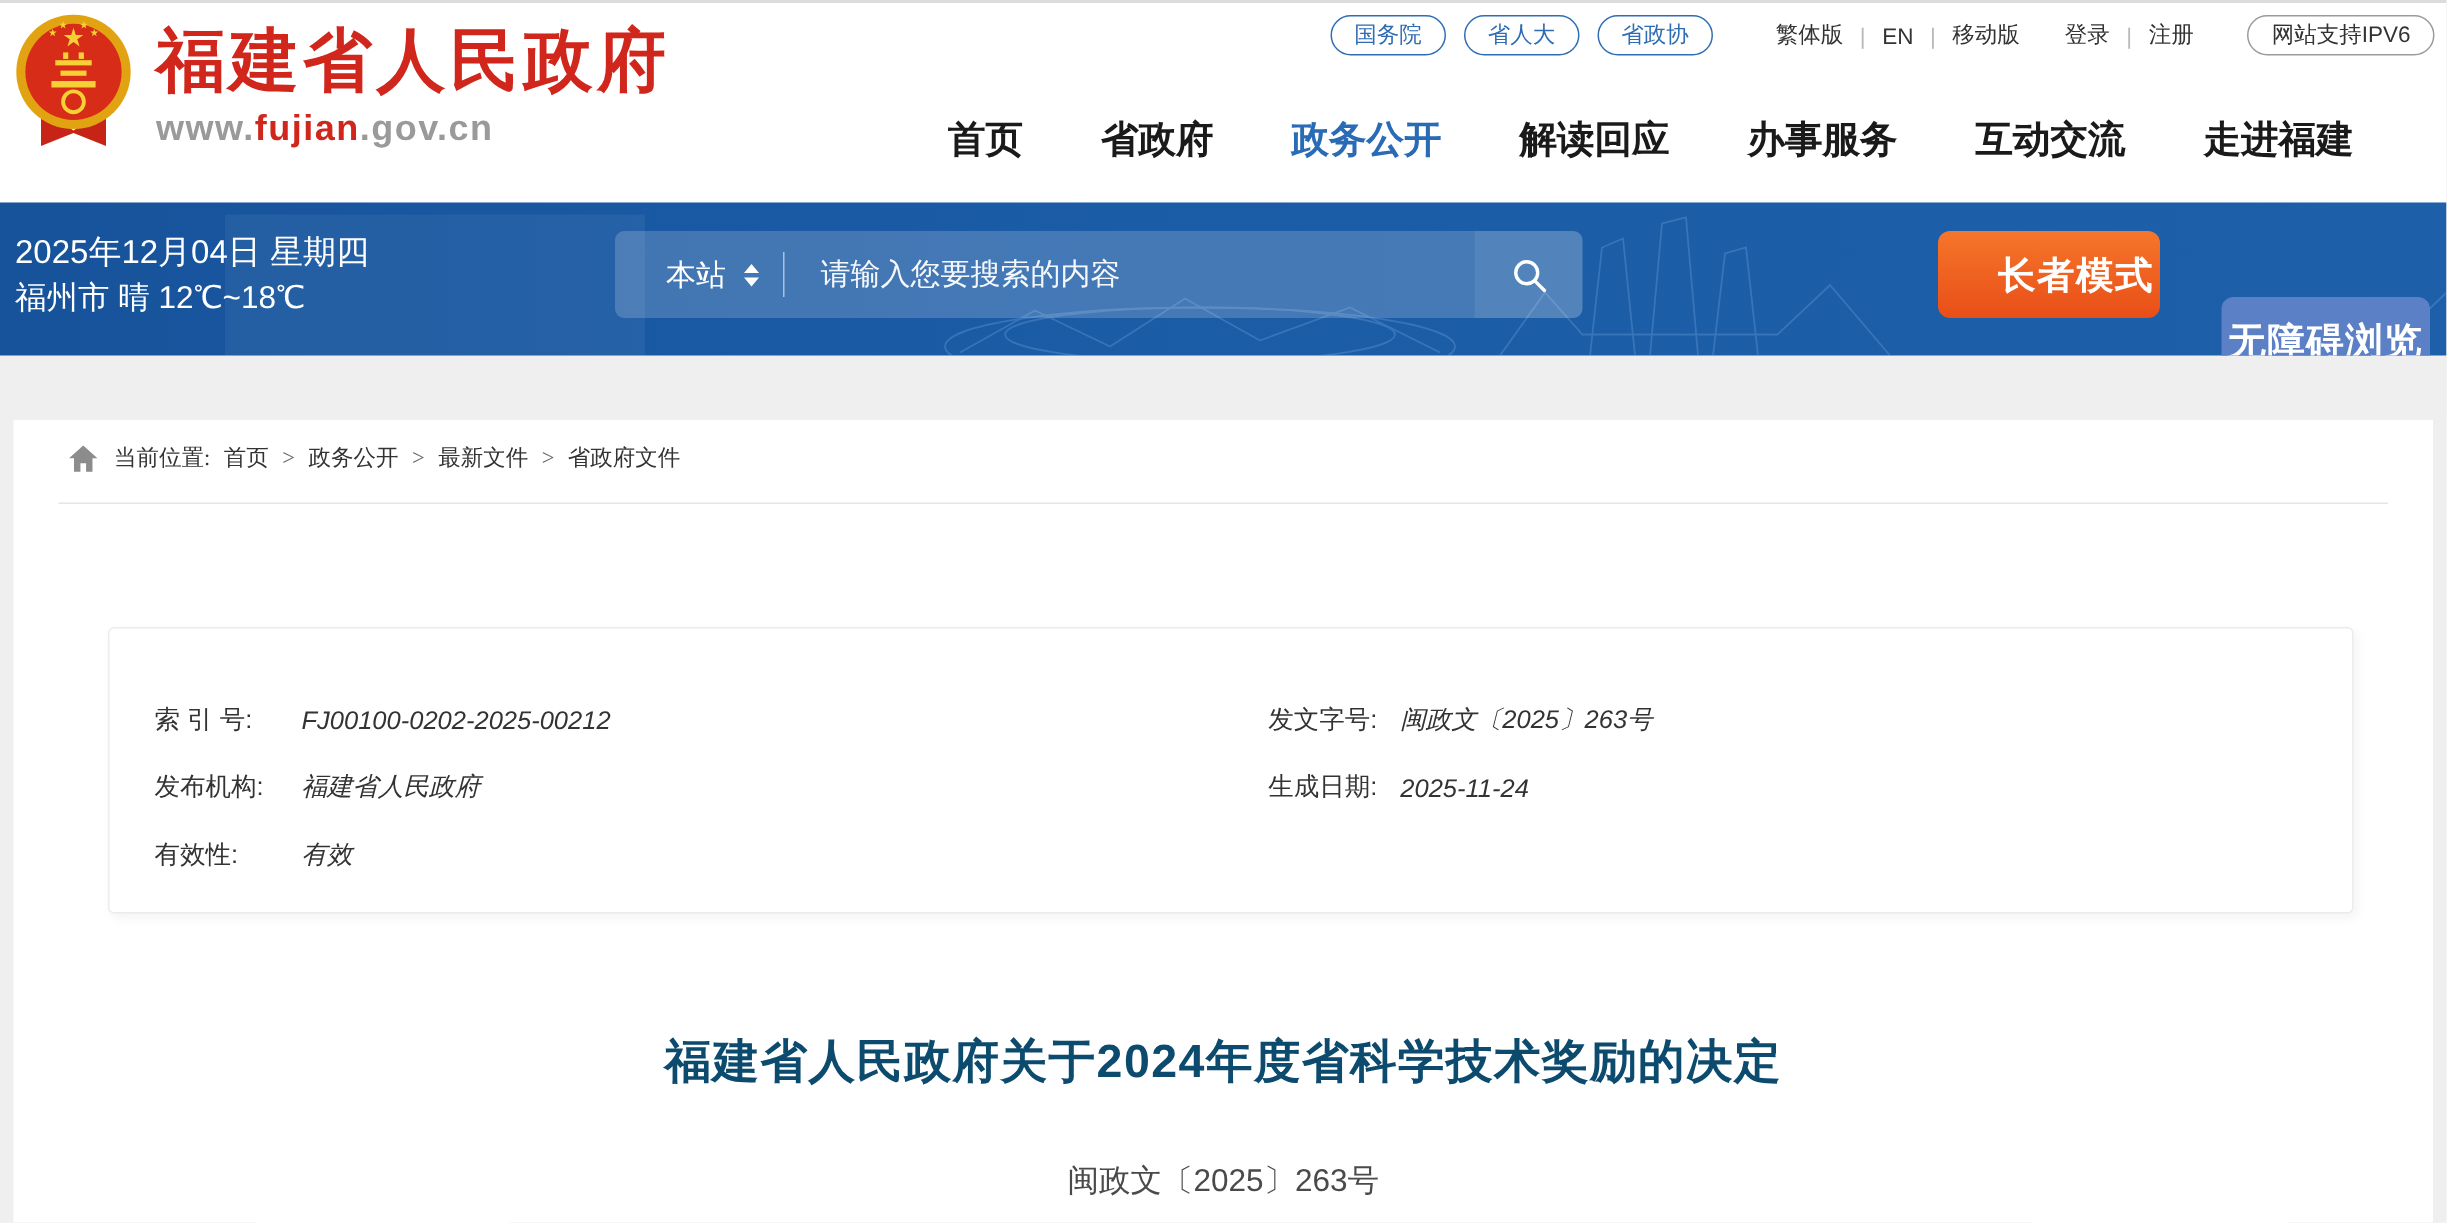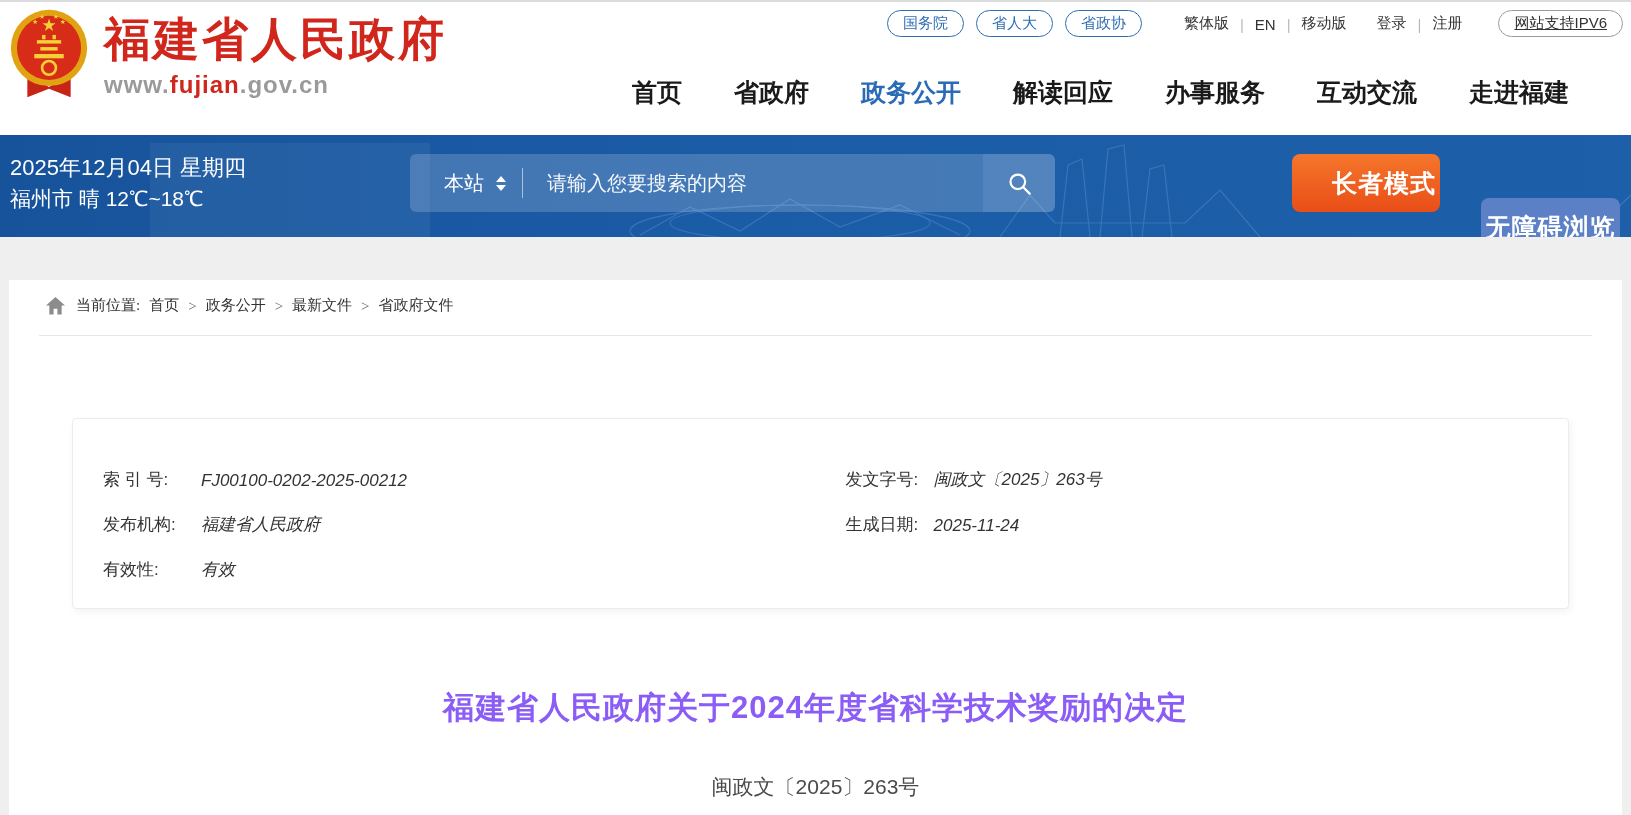--- a/index.html
+++ b/index.html
@@ -11,21 +11,21 @@
   .top { height:135px; background:#fff; position:relative; border-top:2px solid #dcdcdc; }
   .logo { position:absolute; left:10px; top:6px; display:flex; align-items:center; gap:16px; text-decoration:none; cursor:pointer; }
   .logo-text { display:flex; flex-direction:column; }
   .site-name { font-size:46px; font-weight:bold; color:#d0261c; letter-spacing:3px; line-height:52px; }
   .site-url { font-size:24px; font-weight:bold; color:#9a9a9a; letter-spacing:1px; margin-top:6px; }
   .site-url .red { color:#d0261c; }
 
   .quick-links { position:absolute; top:8px; right:8px; display:flex; align-items:center; font-size:15px; color:#333; }
   .pill { display:inline-flex; align-items:center; justify-content:center; padding:3px 15px;
     border:1px solid #2f6db3; border-radius:15px; color:#2f6db3; text-decoration:none; cursor:pointer; margin-right:12px; background:#fff; }
-  .pill.gray { border-color:#9b9b9b; color:#333; margin:0 0 0 36px;text-decoration:underline; }
+  .pill.gray { border-color:#9b9b9b; color:#333; margin:0 0 0 36px; }
   .lgroup { display:flex; align-items:flex-end; margin-left:30px; }
   .lgroup a { color:#333; text-decoration:none; cursor:pointer; }
   .sep { color:#b9b9b9; margin:0 11px; }
 
   .main-nav { position:absolute; right:62px; bottom:26px; display:flex; gap:52px; }
   .nav-item { font-size:25px; font-weight:bold; color:#1a1a1a; text-decoration:none; cursor:pointer; white-space:nowrap; }
   .nav-item.active { color:#2a6bb5; }
 
   
   .banner { height:102px; background:linear-gradient(90deg,#17539b 0%, #1b5ca7 45%, #1d5fa9 100%); position:relative; overflow:hidden; }
@@ -65,21 +65,21 @@
   .rule { border:none; border-top:1px solid #e6e6e6; margin:20px 30px 0 30px; }
 
   .doc-info { margin:82px 53px 0 63px; border:1px solid #ececec; border-radius:4px;
     background:#fff; box-shadow:2px 3px 8px rgba(0,0,0,0.05);
     display:grid; grid-template-columns:49% 51%; padding:27px 0; }
   .cell { height:45px; display:flex; align-items:flex-end; font-size:17px; color:#333; }
   .cell .lbl { display:inline-block; width:98px; margin-left:30px; color:#333; }
   .cell.rcol .lbl { width:88px; margin-left:40px; }
   .cell .val { color:#333;font-style:italic; }
 
-  .title { text-align:center; margin-top:78px; font-size:31px; font-weight:bold; color:#8b5cf6; letter-spacing:1px; }
+  .title { text-align:center; margin-top:78px; font-size:31px; font-weight:bold; color:#0c4a6e; letter-spacing:1px; }
   .docnum { text-align:center; margin-top:44px; font-size:21px; color:#4a4a4a; }
 </style>
 </head>
 <body>
 
 <div class="page">
 
   <header class="top">
     <a class="logo">
       <span class="emblem">

